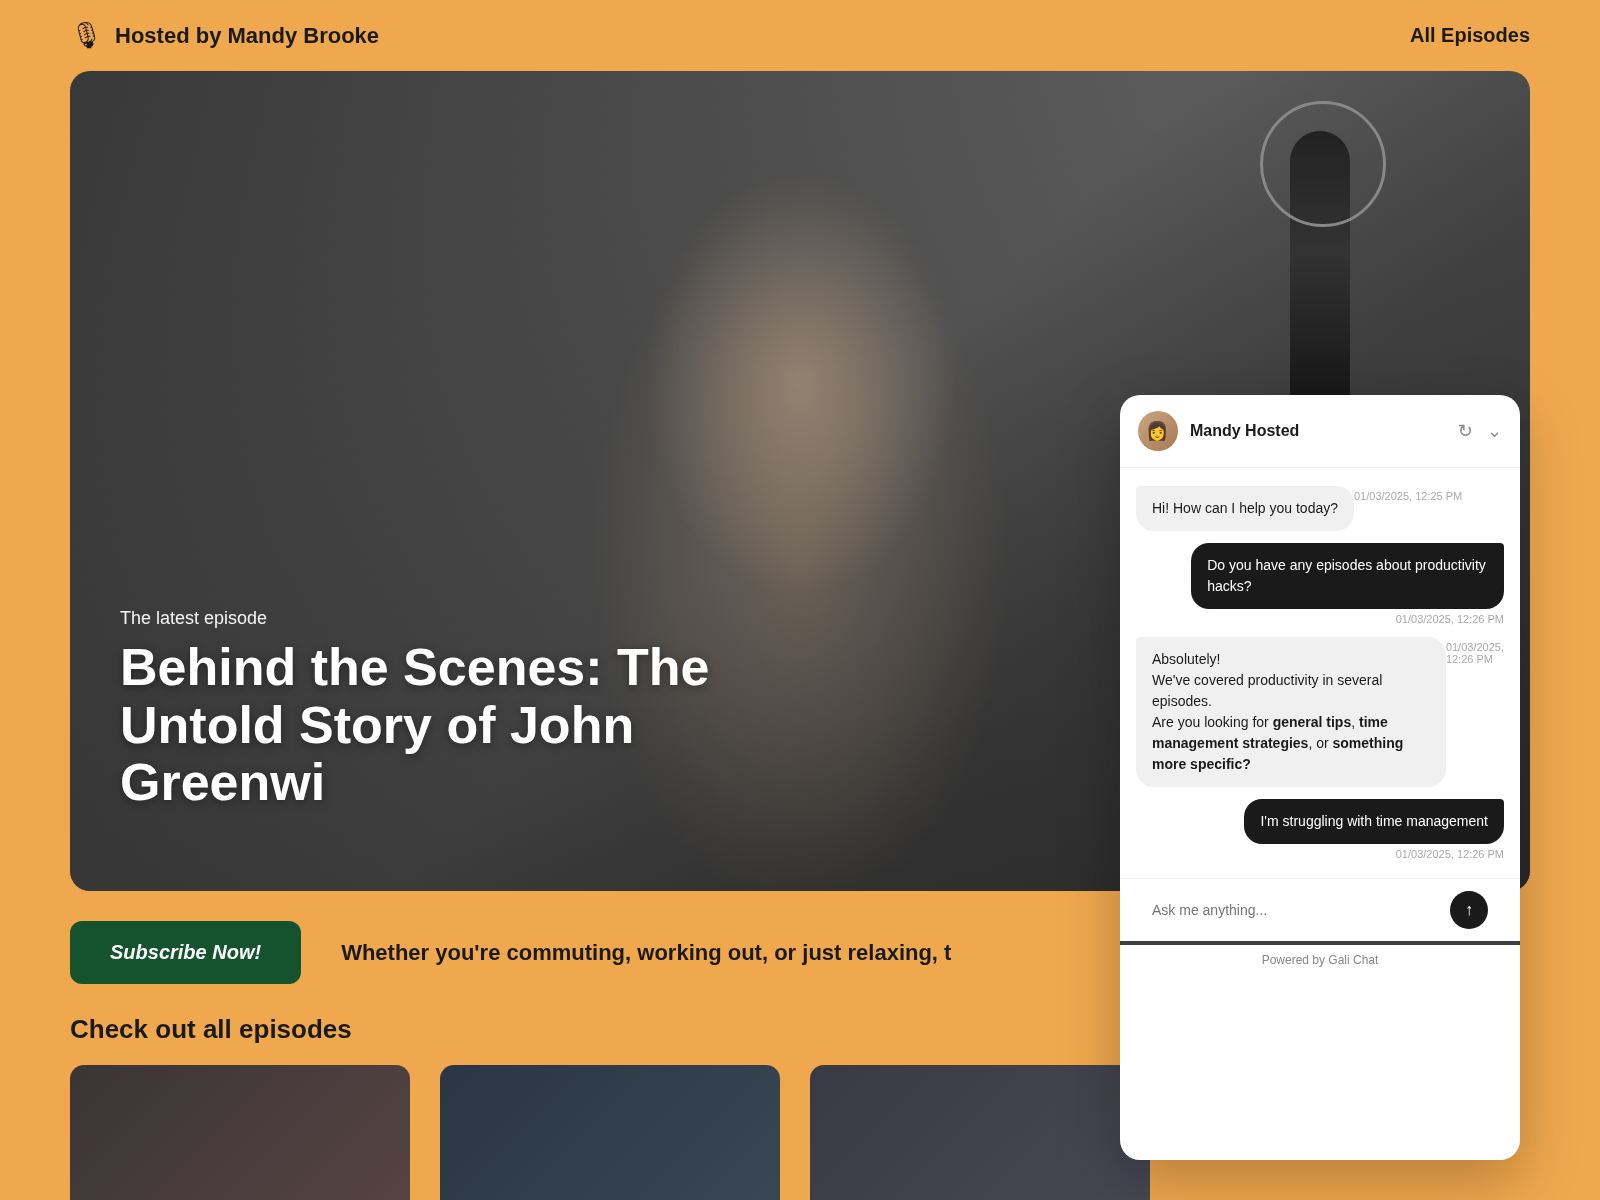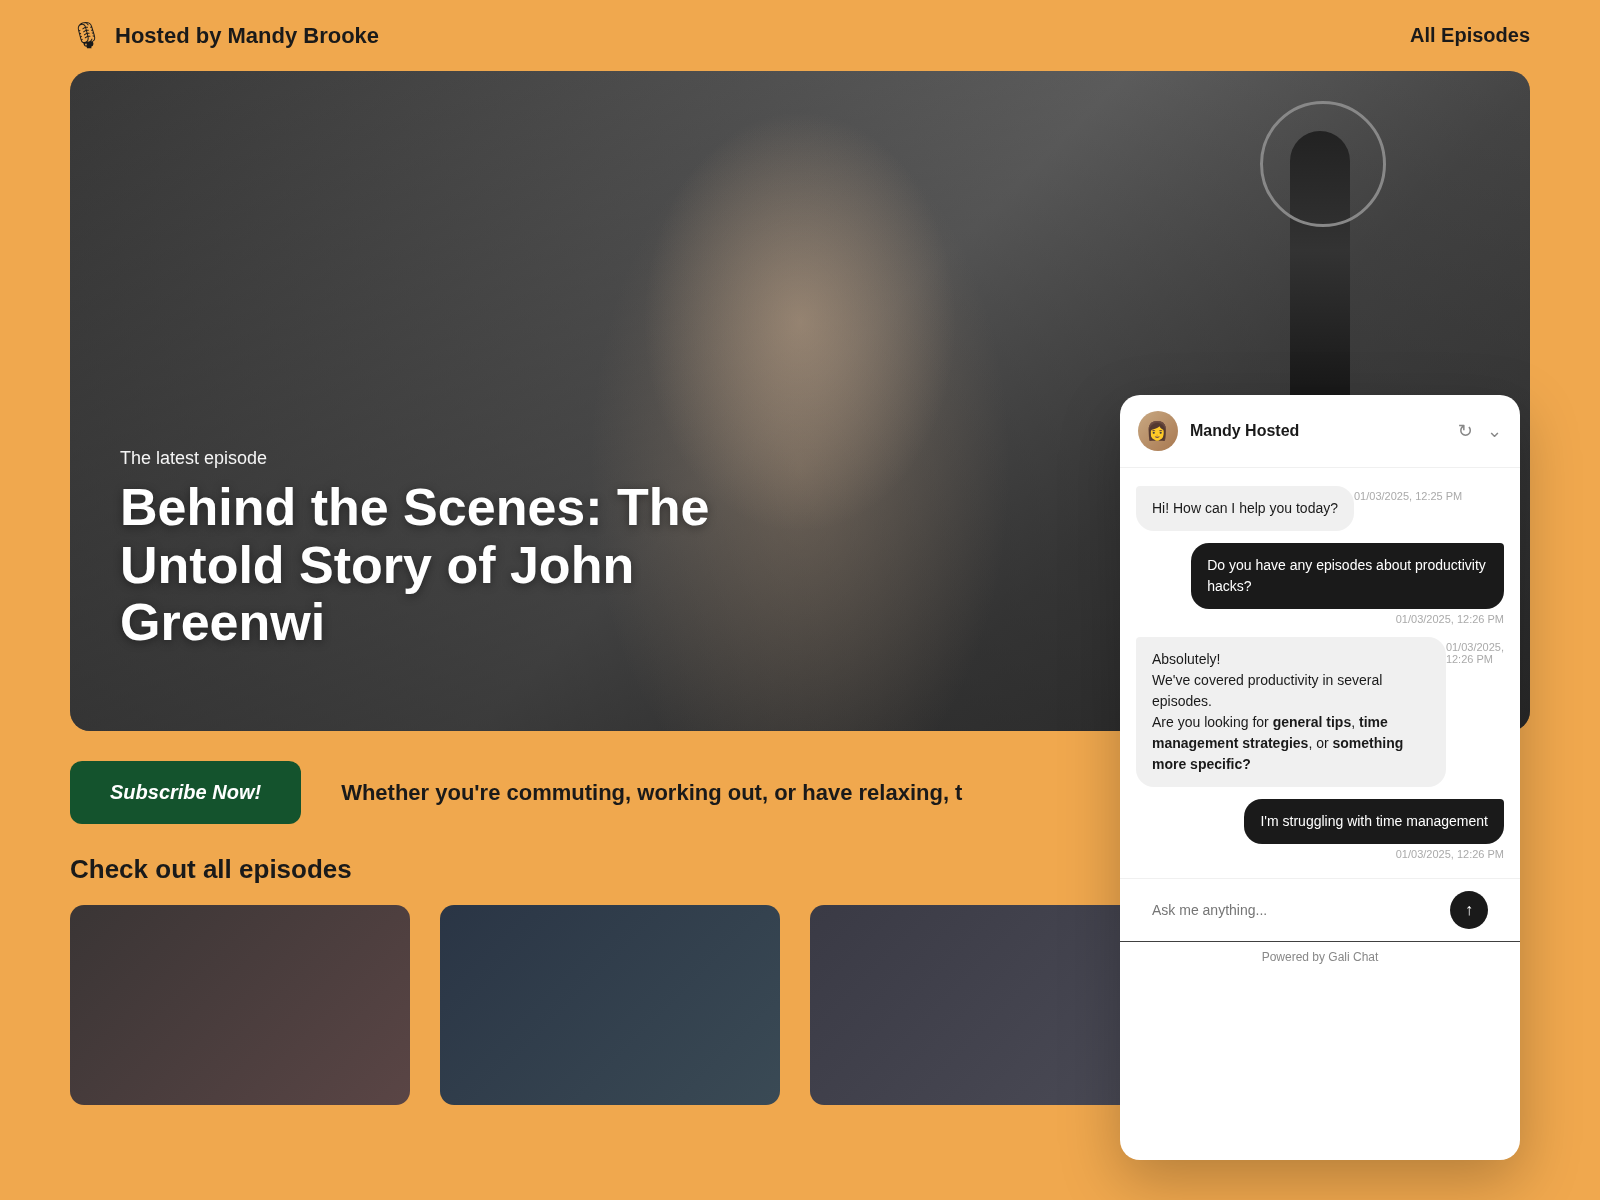--- a/index.html
+++ b/index.html
@@ -38,21 +38,21 @@
       font-size: 26px;
       color: #1a1a1a;
     }
 
     
     .hero-container {
       margin: 0 70px;
       border-radius: 20px;
       overflow: hidden;
       position: relative;
-      height: 660px;
+      height: 820px;
     }
     .hero-image {
       width: 100%;
       height: 100%;
       background: linear-gradient(135deg, #3a3a3a 0%, #555 30%, #666 50%, #4a4a4a 70%, #3a3a3a 100%);
       position: relative;
       overflow: hidden;
     }
     
     .hero-image::before {
@@ -283,21 +283,21 @@
       align-items: center;
       justify-content: center;
       color: white;
       font-size: 16px;
     }
     .chat-footer {
       text-align: center;
       padding: 8px;
       font-size: 12px;
       color: #bbb;
-      border-top: 1px solid #404040;
+      border-top: 4px solid #404040;
     }
     .chat-footer span {
       color: #888;
       font-weight: 500;
     }
 
     strong { font-weight: 700; }
   </style>
 </head>
 <body>
@@ -316,21 +316,21 @@
     <div class="mic-shape"></div>
   </div>
   <div class="hero-text">
     <div class="hero-subtitle">The latest episode</div>
     <div class="hero-title">Behind the Scenes: The Untold Story of John Greenwi</div>
   </div>
 </section>
 
 <div class="bottom-section">
   <button class="subscribe-btn">Subscribe Now!</button>
-  <span class="tagline">Whether you're commuting, working out, or have relaxing, t</span>
+  <span class="tagline">Whether you're commuting, working out, or just relaxing, t</span>
 </div>
 
 <section class="episodes-section">
   <h2 class="episodes-title">Check out all episodes</h2>
   <div class="episodes-grid">
     <div class="episode-card"></div>
     <div class="episode-card"></div>
     <div class="episode-card"></div>
   </div>
 </section>

